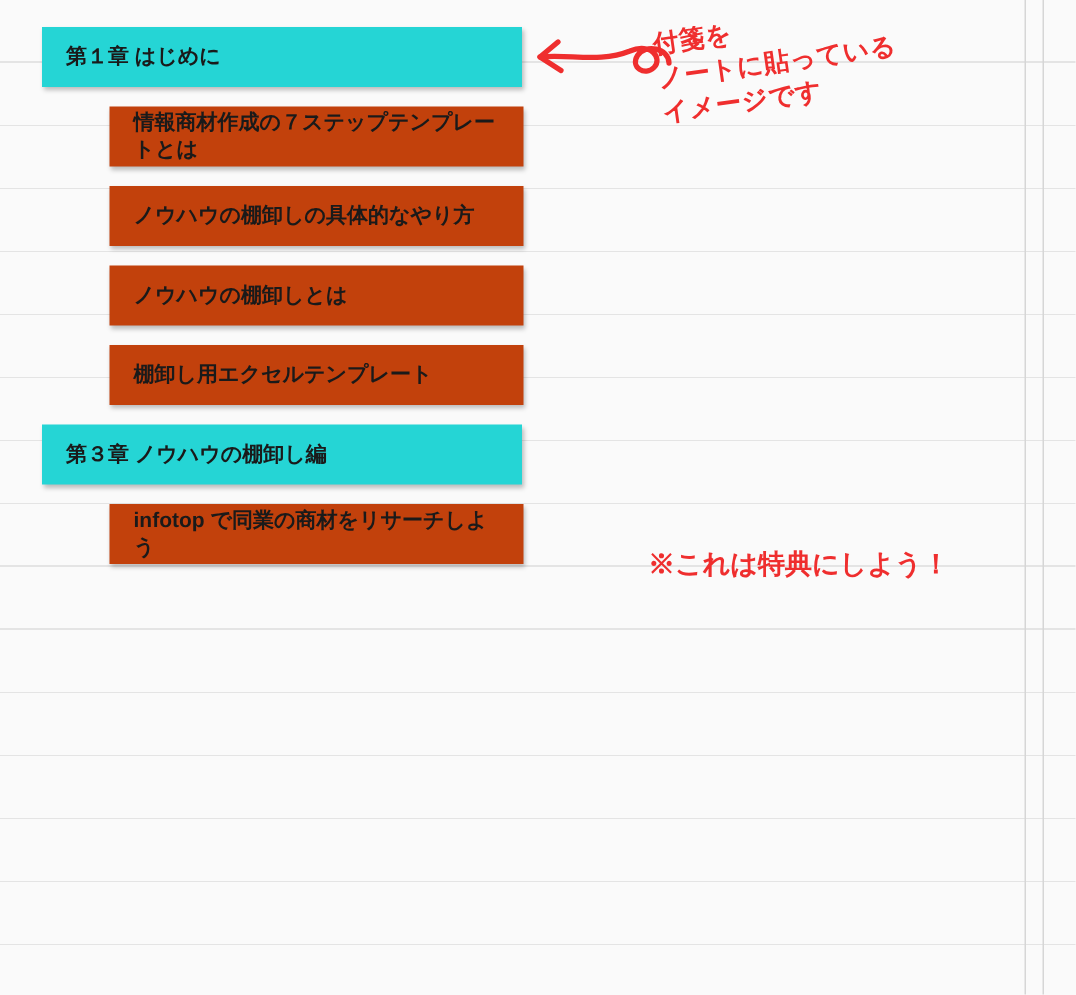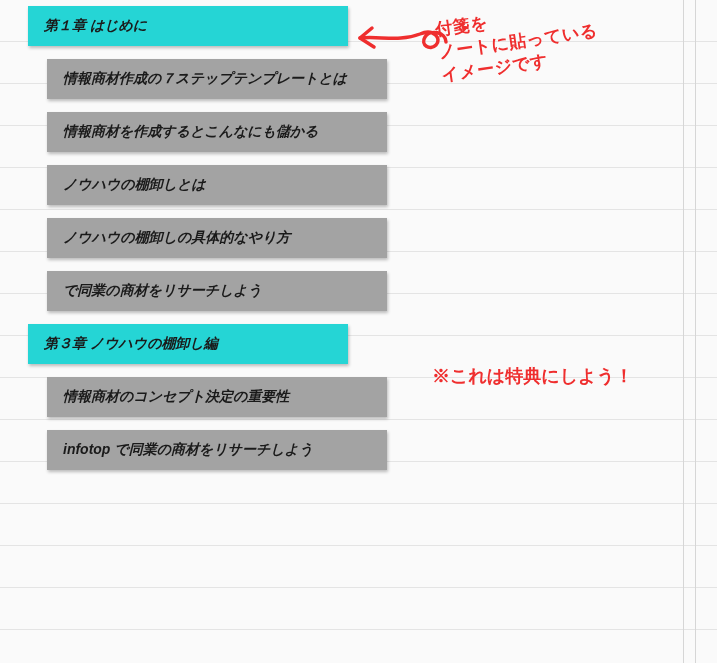--- a/index.html
+++ b/index.html
@@ -41,45 +41,44 @@
       top: 0; bottom: 0;
       width: 1px;
       background: #d6d6d6;
     }
     .margin-lines::before { left: 0; }
     .margin-lines::after { left: 12px; }
 
     .content {
       position: relative;
       z-index: 1;
-      padding: 6px 0 0 28px;
-      font-style: italic;
+      padding: 18px 0 0 28px;
     }
 
     .note {
       height: 40px;
       display: flex;
       align-items: center;
       padding: 0 16px;
       margin-bottom: 13px;
       font-size: 14px;
       font-weight: bold;
       color: #1a1a1a;
       box-shadow: 1px 2px 3px rgba(0,0,0,0.25);
       position: relative;
     }
     .chapter {
       width: 320px;
       background: #25d5d5;
       margin-left: 0;
     }
     .sub {
-      width: 340px;
-      background: #a3a3a3;
-      margin-left: 19px;
+      width: 276px;
+      background: #c2410c;
+      margin-left: 45px;
     }
     .chapter + .sub,
     .sub + .chapter { margin-top: 0; }
     .group { margin-bottom: 4px; }
 
     
     .anno {
       position: absolute;
       color: #ef2e2e;
       font-weight: bold;
@@ -138,42 +137,36 @@
 
 <div class="content">
 
   <div class="group">
     <div class="note chapter">
       <span>第１章 はじめに</span>
     </div>
     <div class="note sub">
       <span>情報商材作成の７ステップテンプレートとは</span>
     </div>
-    <div class="note sub">
-      <span>情報商材を作成するとこんなにも儲かる</span>
-    </div>
   </div>
 
   <div class="group">
     <div class="note sub">
+      <span>ノウハウの棚卸しの具体的なやり方</span>
+    </div>
+    <div class="note sub">
       <span>ノウハウの棚卸しとは</span>
     </div>
     <div class="note sub">
-      <span>ノウハウの棚卸しの具体的なやり方</span>
-    </div>
-    <div class="note sub">
-      <span>で同業の商材をリサーチしよう</span>
+      <span>棚卸し用エクセルテンプレート</span>
     </div>
   </div>
 
   <div class="group">
     <div class="note chapter">
       <span>第３章 ノウハウの棚卸し編</span>
-    </div>
-    <div class="note sub">
-      <span>情報商材のコンセプト決定の重要性</span>
     </div>
     <div class="note sub">
       <span>infotop で同業の商材をリサーチしよう</span>
     </div>
   </div>
 
 </div>
 
 </body></html>

